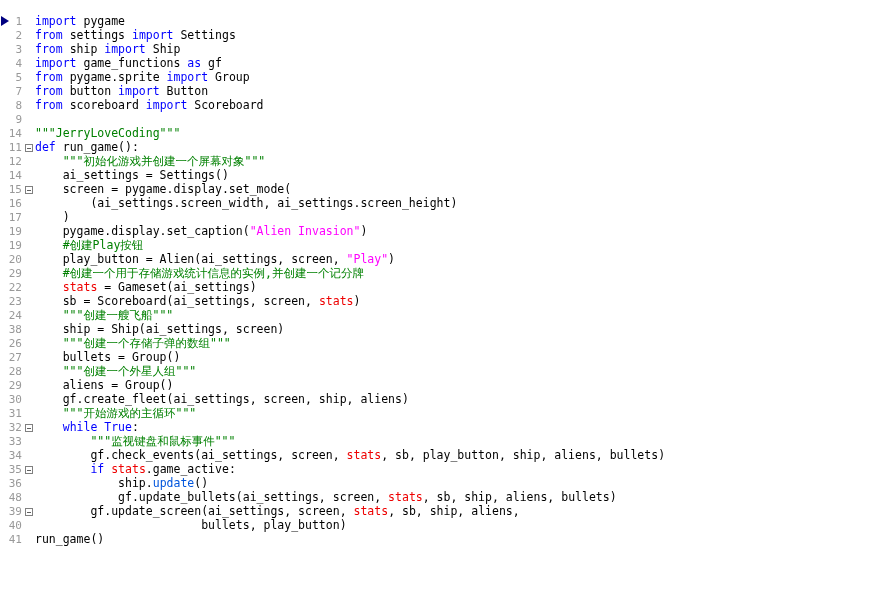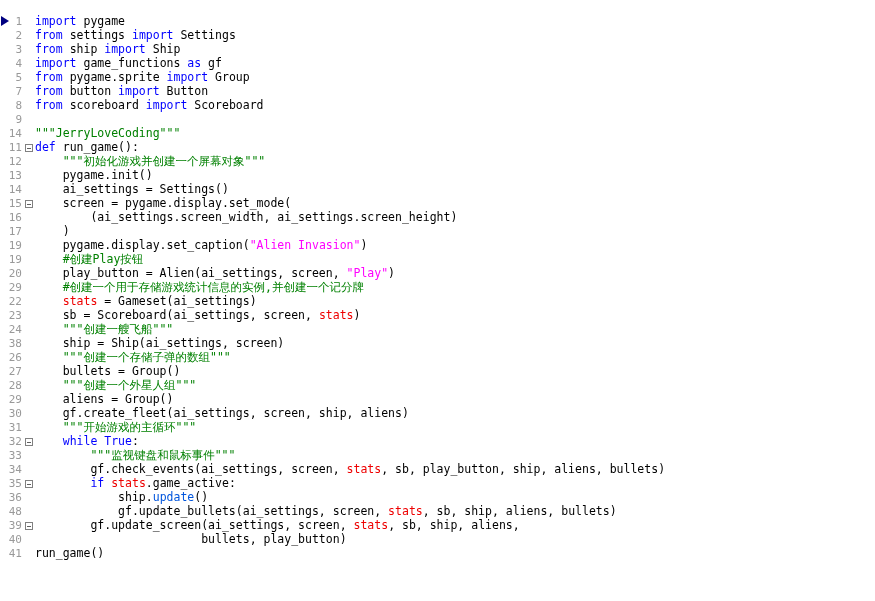--- a/index.html
+++ b/index.html
@@ -113,21 +113,20 @@
       <div class="line"><span class="lineno">2</span><span class="fold"></span><span class="codetext"><span class="kw">from</span><span class="pln"> settings </span><span class="kw">import</span><span class="pln"> Settings</span></span></div>
       <div class="line"><span class="lineno">3</span><span class="fold"></span><span class="codetext"><span class="kw">from</span><span class="pln"> ship </span><span class="kw">import</span><span class="pln"> Ship</span></span></div>
       <div class="line"><span class="lineno">4</span><span class="fold"></span><span class="codetext"><span class="kw">import</span><span class="pln"> game_functions </span><span class="kw">as</span><span class="pln"> gf</span></span></div>
       <div class="line"><span class="lineno">5</span><span class="fold"></span><span class="codetext"><span class="kw">from</span><span class="pln"> pygame.sprite </span><span class="kw">import</span><span class="pln"> Group</span></span></div>
       <div class="line"><span class="lineno">7</span><span class="fold"></span><span class="codetext"><span class="kw">from</span><span class="pln"> button </span><span class="kw">import</span><span class="pln"> Button</span></span></div>
       <div class="line"><span class="lineno">8</span><span class="fold"></span><span class="codetext"><span class="kw">from</span><span class="pln"> scoreboard </span><span class="kw">import</span><span class="pln"> Scoreboard</span></span></div>
       <div class="line"><span class="lineno">9</span><span class="fold"></span><span class="codetext"></span></div>
       <div class="line"><span class="lineno">14</span><span class="fold"></span><span class="codetext"><span class="doc">"""JerryLoveCoding"""</span></span></div>
       <div class="line"><span class="lineno">11</span><span class="fold"><span class="fold-box"></span></span><span class="codetext"><span class="kw">def</span><span class="pln"> run_game():</span></span></div>
       <div class="line"><span class="lineno">12</span><span class="fold"></span><span class="codetext"><span class="doc">    """初始化游戏并创建一个屏幕对象"""</span></span></div>
-      <div class="line"><span class="lineno">13</span><span class="fold"></span><span class="codetext"><span class="pln">    pygame.init()</span></span></div>
       <div class="line"><span class="lineno">14</span><span class="fold"></span><span class="codetext"><span class="pln">    ai_settings = Settings()</span></span></div>
       <div class="line"><span class="lineno">15</span><span class="fold"><span class="fold-box"></span></span><span class="codetext"><span class="pln">    screen = pygame.display.set_mode(</span></span></div>
       <div class="line"><span class="lineno">16</span><span class="fold"></span><span class="codetext"><span class="pln">        (ai_settings.screen_width, ai_settings.screen_height)</span></span></div>
       <div class="line"><span class="lineno">17</span><span class="fold"></span><span class="codetext"><span class="pln">    )</span></span></div>
       <div class="line"><span class="lineno">19</span><span class="fold"></span><span class="codetext"><span class="pln">    pygame.display.set_caption(</span><span class="str">"Alien Invasion"</span><span class="pln">)</span></span></div>
       <div class="line"><span class="lineno">19</span><span class="fold"></span><span class="codetext"><span class="cmt">    #创建Play按钮</span></span></div>
       <div class="line"><span class="lineno">20</span><span class="fold"></span><span class="codetext"><span class="pln">    play_button = Alien(ai_settings, screen, </span><span class="str">"Play"</span><span class="pln">)</span></span></div>
       <div class="line"><span class="lineno">29</span><span class="fold"></span><span class="codetext"><span class="cmt">    #创建一个用于存储游戏统计信息的实例,并创建一个记分牌</span></span></div>
       <div class="line"><span class="lineno">22</span><span class="fold"></span><span class="codetext"><span class="pln">    </span><span class="err">stats</span><span class="pln"> = Gameset(ai_settings)</span></span></div>
       <div class="line"><span class="lineno">23</span><span class="fold"></span><span class="codetext"><span class="pln">    sb = Scoreboard(ai_settings, screen, </span><span class="err">stats</span><span class="pln">)</span></span></div>

